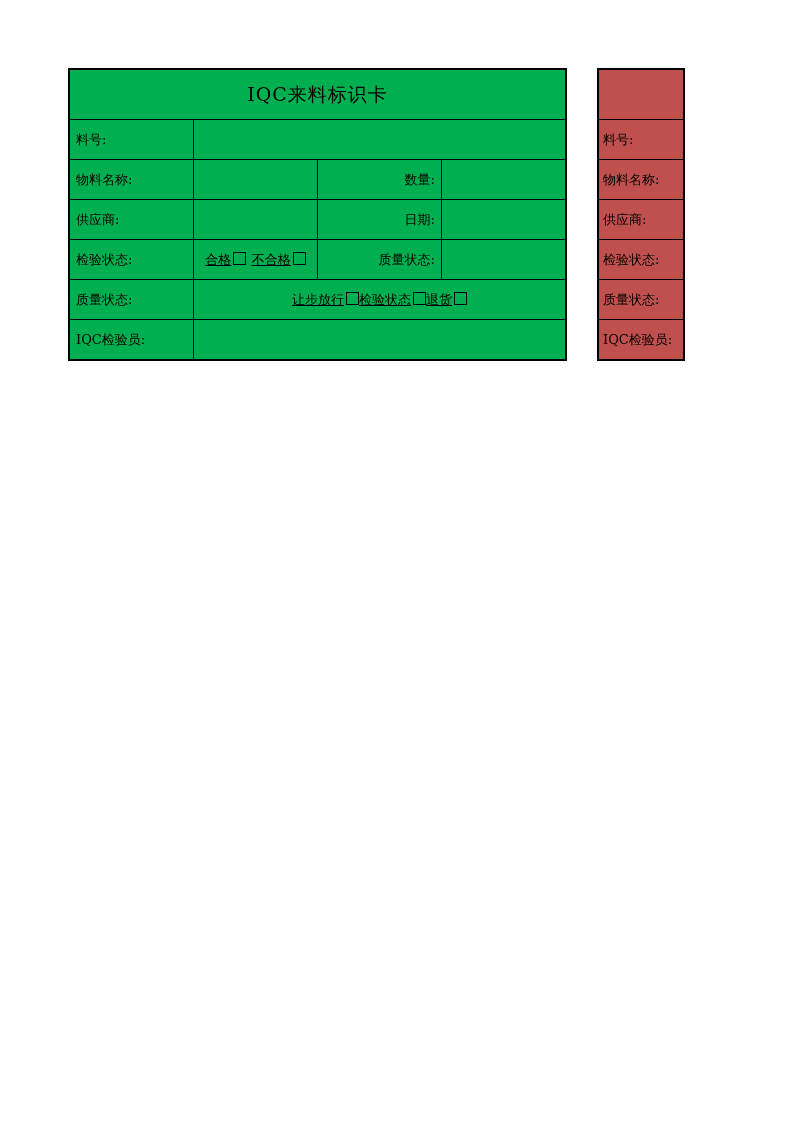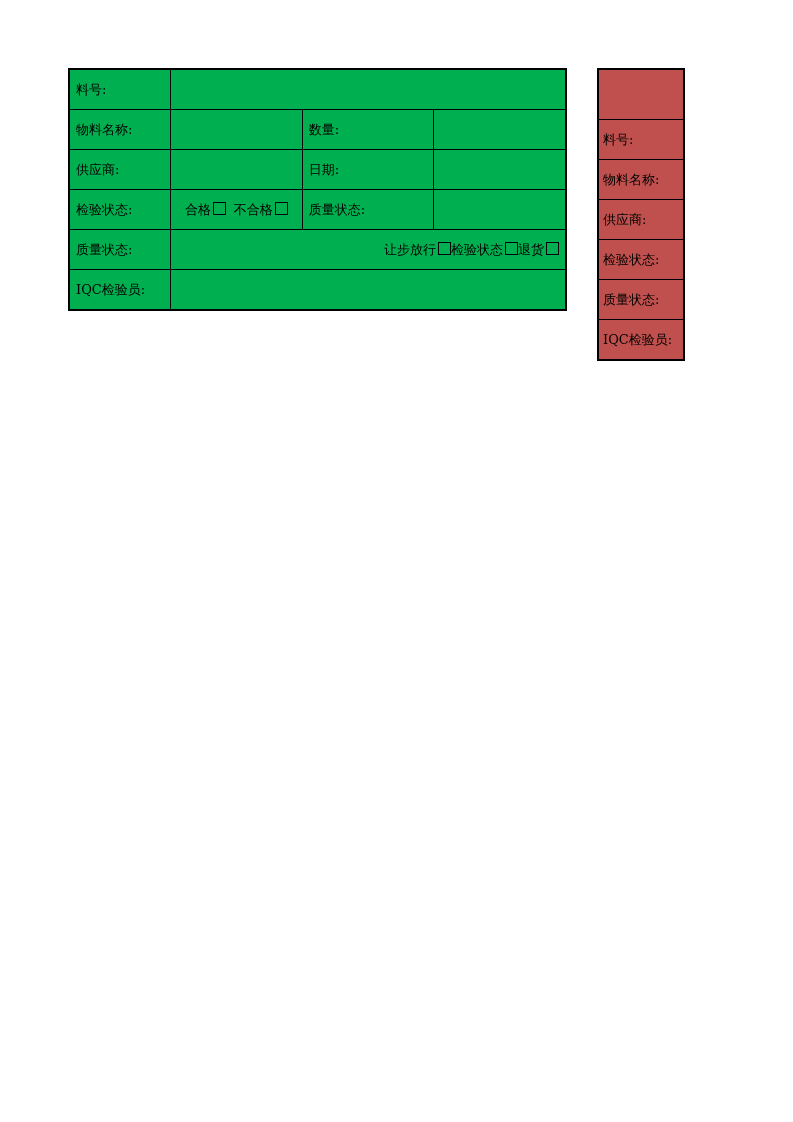--- a/index.html
+++ b/index.html
@@ -44,38 +44,39 @@
     height: 49px;
     text-align: center;
     font-size: 19px;
     letter-spacing: 1px;
   }
   .card-green td.lbl {
     width: 88px;
     text-align: left;
   }
   .card-green td.mid-lbl {
-    text-align: left;
+    text-align: right;
   }
   .card-green td.val {
     text-align: left;
   }
   .chk-row {
     display: flex;
     align-items: center;
-    justify-content: flex-end;
+    justify-content: center;
     width: 100%;
     height: 100%;
   }
   .chk-row.tight {
     justify-content: space-evenly;
   }
   .chk {
     font-size: 13px;
     white-space: nowrap;
+    text-decoration: underline;
   }
   .box {
     display: inline-block;
     width: 11px;
     height: 11px;
     border: 1px solid #000000;
     vertical-align: -1px;
     margin-left: 2px;
     background: transparent;
   }
@@ -108,20 +109,23 @@
   .card-red td.title-cell {
     height: 49px;
   }
 </style>
 </head>
 <body>
 
 <div class="card-green">
   <table>
     <tbody>
+      <tr>
+        <td class="title-cell" colspan="4">IQC来料标识卡</td>
+      </tr>
 
       <tr>
         <td class="lbl">料号:</td>
         <td class="val" colspan="3"></td>
       </tr>
 
       <tr>
         <td class="lbl">物料名称:</td>
         <td class="val"></td>
         <td class="mid-lbl" style="width:115px">数量:</td>

